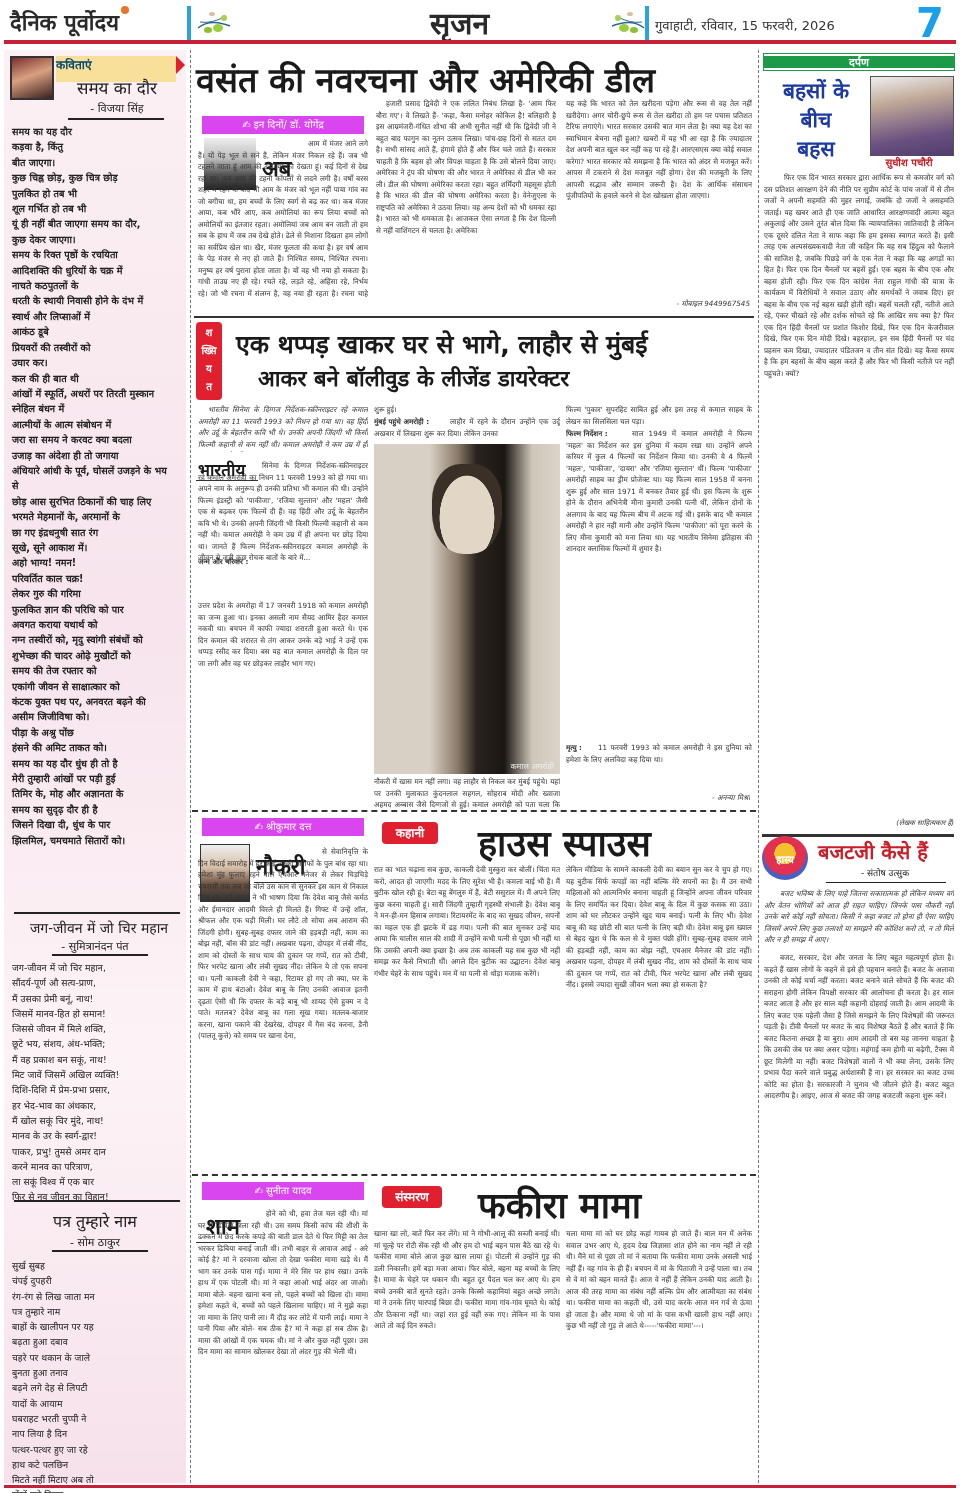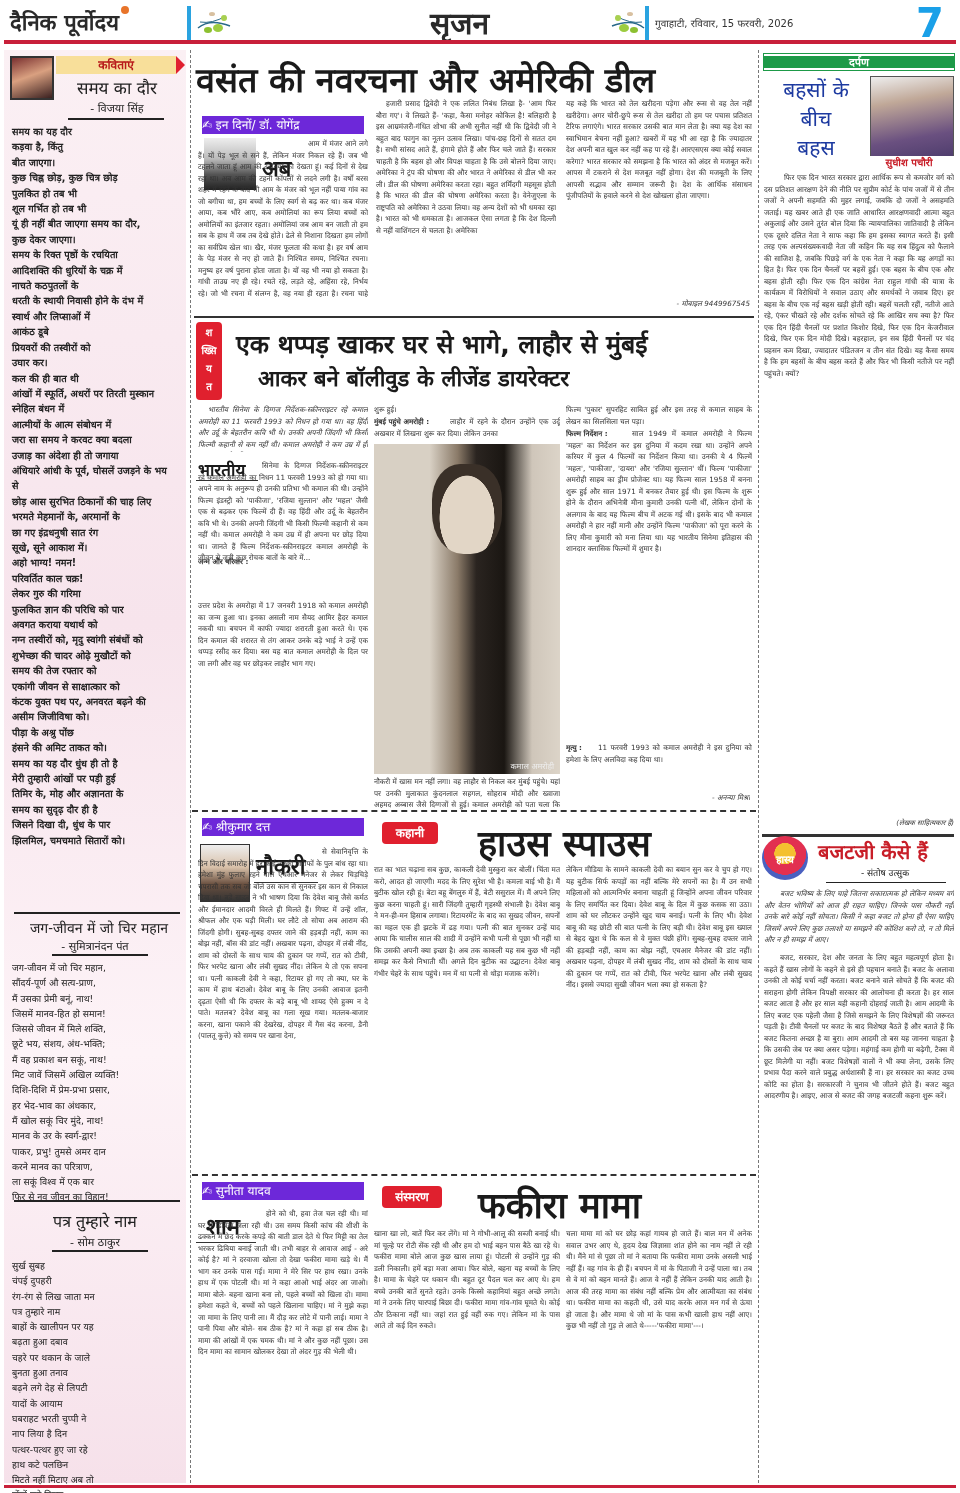--- a/index.html
+++ b/index.html
@@ -3,44 +3,44 @@
 <meta charset="utf-8">
 <style>
 *{box-sizing:border-box;margin:0;padding:0}
 body{width:960px;height:1493px;background:#fff;font-family:"DejaVu Sans",sans-serif;color:#1a1a1a;position:relative;overflow:hidden}
 .masthead{position:absolute;left:0;top:0;width:960px;height:44px}
 .mast-logo{position:absolute;left:10px;top:6px;font-size:22px;font-weight:bold;color:#2a2a2a}
 .mast-logo .dot{display:inline-block;width:8px;height:8px;border-radius:50%;background:#e8742a;margin-left:2px;vertical-align:top}
 .mast-sep{position:absolute;top:6px;width:4px;height:34px;background:#2aa3e0}
 .mast-leaf{position:absolute;top:8px;width:36px;height:28px}
 .mast-title{position:absolute;left:430px;top:2px;font-size:30px;font-weight:bold;color:#2a2a2a;font-family:"DejaVu Serif",serif}
-.mast-date{position:absolute;left:655px;top:16px;font-size:10px;color:#333}
+.mast-date{position:absolute;left:655px;top:16px;font-size:13px;color:#333}
 .mast-page{position:absolute;left:916px;top:0;font-size:40px;font-weight:bold;color:#1aa0e8}
 .red-rule{position:absolute;left:4px;width:952px;height:4px;background:#c8203a}
 .left-col{position:absolute;left:4px;top:50px;width:182px;height:1433px;background:linear-gradient(180deg,#fbf0f4 0%,#f7e4ec 40%,#fdf3f7 70%,#f6e1ea 100%)}
 .vsep{position:absolute;border-left:1px dashed #777}
 .poet-photo{position:absolute;left:6px;top:6px;width:44px;height:44px;background:linear-gradient(160deg,#7a3030,#d9a080 45%,#3a2020);border:2px solid #333}
-.kav-band{position:absolute;left:52px;top:6px;width:120px;height:18px;background:#f8df9a;text-align:center;font-size:12px;font-weight:bold;color:#b91c1c}
+.kav-band{position:absolute;left:52px;top:6px;width:120px;height:26px;background:#f8df9a;text-align:left;font-size:12px;font-weight:bold;color:#0c4a6e}
 .kav-arrow{position:absolute;left:172px;top:6px;width:0;height:0;border-top:9px solid transparent;border-bottom:9px solid transparent;border-left:9px solid #e02030}
 .poem-title{position:absolute;text-align:center;font-family:"DejaVu Serif",serif;color:#222}
 .poem-author{position:absolute;text-align:center;font-size:11px;color:#222}
 .poem-rule{position:absolute;height:2px;background:#222}
 .poem-lines{position:absolute;left:8px;font-size:9.6px;line-height:15.4px;font-weight:bold;color:#222}
 .poem-lines div{white-space:nowrap}
 .poem-lines2{position:absolute;left:8px;font-size:9.2px;line-height:15.3px;color:#222}
 .headline{position:absolute;font-weight:bold;color:#1a1a1a;white-space:nowrap}
-.teal-band{position:absolute;height:18px;background:#6d28d9;color:#fff;font-size:12px;text-align:left;line-height:18px}
+.teal-band{position:absolute;height:18px;background:#d946ef;color:#fff;font-size:10px;text-align:center;line-height:18px}
 .body-text{position:absolute;font-size:7.2px;line-height:11.5px;color:#333;text-align:justify;overflow:hidden}
 .dropcap{position:absolute;font-weight:bold;font-family:"DejaVu Serif",serif;color:#1a1a1a}
 .bw-photo{position:absolute;background:linear-gradient(160deg,#d8d2c8,#8a8078 30%,#2a2420 70%,#1a1510)}
 .badge-red{position:absolute;background:#e0202e;color:#fff;font-weight:bold;text-align:center;border-radius:4px}
 .dash-rule{position:absolute;left:192px;width:564px;border-top:2px dashed #333}
 .solid-rule{position:absolute;height:2px;background:#333}
 .green-band{position:absolute;left:764px;top:54px;width:190px;height:16px;background:#1d9a48;border-top:2px solid #fff;border-bottom:2px solid #fff;outline:1px solid #1d9a48;text-align:center;color:#fff;font-size:11px;font-weight:bold;line-height:14px}
-.darpan-title{position:absolute;left:766px;top:76px;width:100px;text-align:center;font-size:21px;font-weight:normal;color:#1d3aa0;line-height:29px;font-family:"DejaVu Serif",serif}
+.darpan-title{position:absolute;left:766px;top:76px;width:100px;text-align:center;font-size:21px;font-weight:bold;color:#1d3aa0;line-height:29px;font-family:"DejaVu Serif",serif}
 .darpan-photo{position:absolute;left:870px;top:76px;width:84px;height:86px;background:linear-gradient(170deg,#eee 0%,#c0a898 30%,#6a5080 70%,#4a3a6a);border:1px solid #555}
 .darpan-name{position:absolute;left:862px;top:156px;width:94px;height:14px;background:#fff;color:#c81e28;font-size:10px;font-weight:bold;text-align:center;line-height:14px}
 .hasya-logo{position:absolute;left:762px;top:836px;width:46px;height:44px;border-radius:50%;background:radial-gradient(circle at 50% 40%,#f4c030 0 30%,#e23050 31% 60%,#4a60c0 61%)}
 .author-note{position:absolute;font-size:7px;font-style:italic;color:#333}
 </style>
 </head>
 <body>
 
 <div class="masthead">
   <div class="mast-logo"><span>दैनिक पूर्वोदय</span><span class="dot"></span></div>

